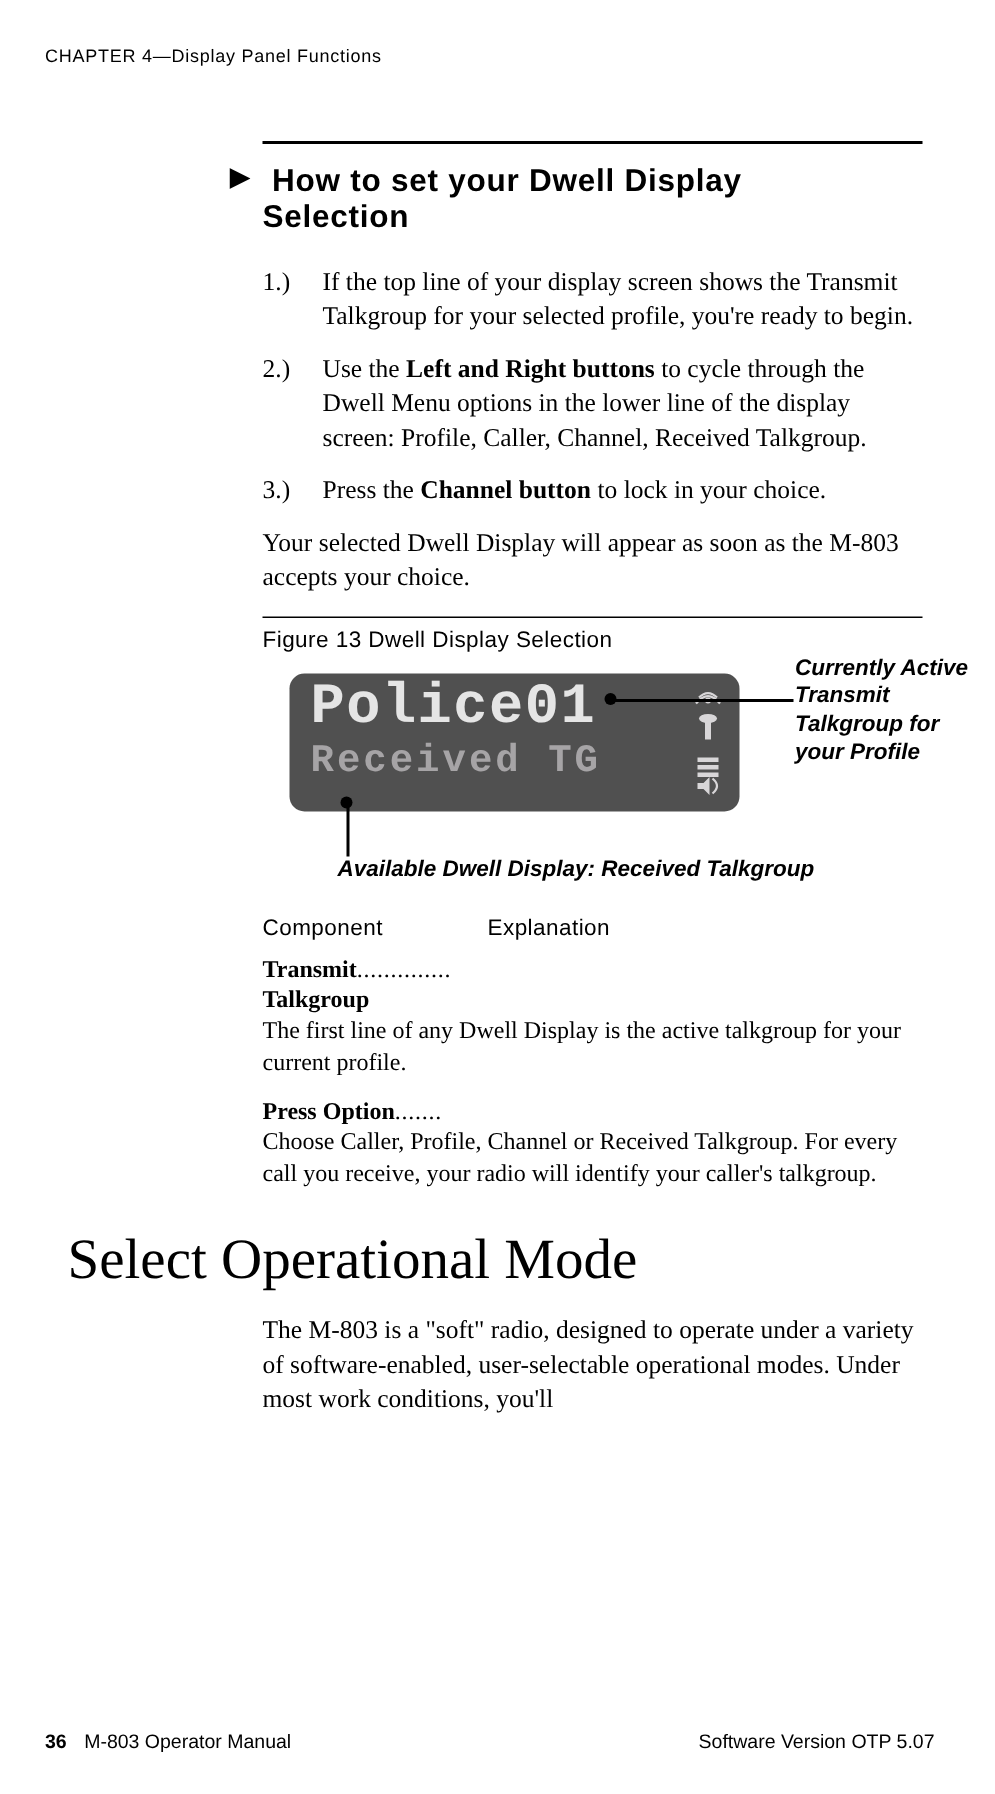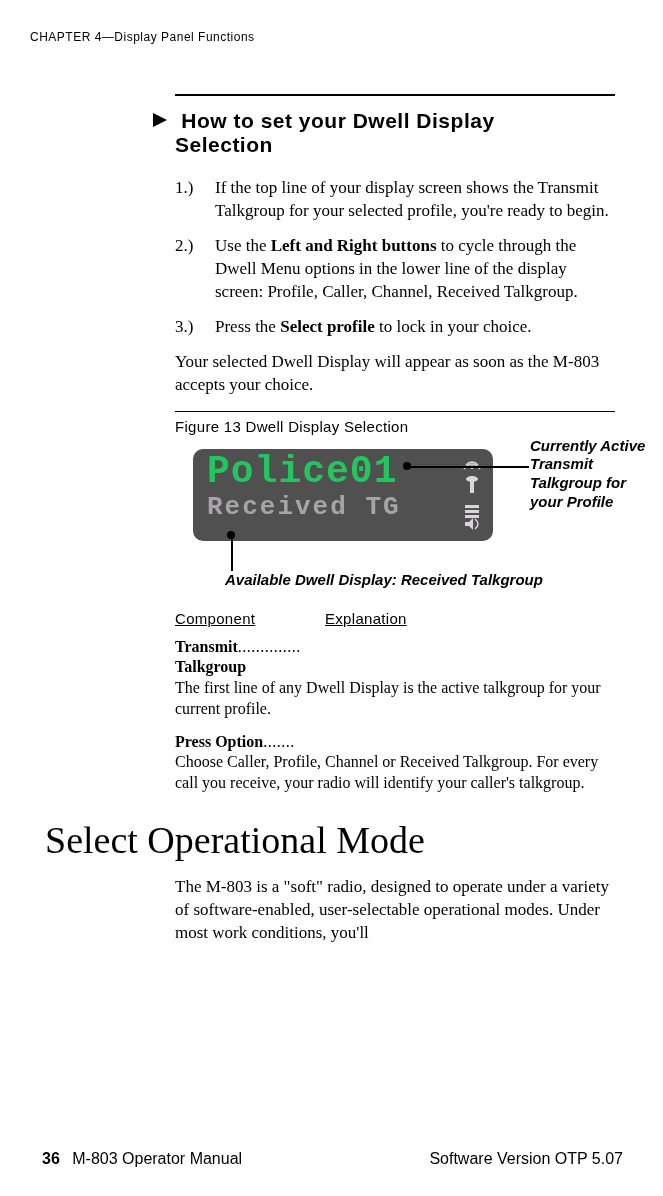--- a/index.html
+++ b/index.html
@@ -101,21 +101,21 @@
       top: 6px;
       left: 18px;
       color: #c0bfc0;
       font-family: "Courier New", monospace;
     }
     .lcd .line1 {
       font-size: 38px;
       font-weight: bold;
       letter-spacing: 1px;
       line-height: 1;
-      color: #22c55e;
+      color: #e5e5e5;
       font-family: "Courier New", monospace;
     }
     .lcd .line2 {
       font-size: 26px;
       letter-spacing: 2px;
       line-height: 1.1;
       color: #a6a4a6;
       font-family: "Courier New", monospace;
       margin-top: 2px;
       font-weight: bold;
@@ -180,21 +180,20 @@
       background: #000;
       border-radius: 50%;
     }
     .table-head {
       display: flex;
       font-family: Arial, Helvetica, sans-serif;
       font-size: 15px;
       letter-spacing: 0.3px;
       margin-top: 6px;
       margin-bottom: 10px;
-      text-decoration: underline;
     }
     .table-head .c1 { width: 150px; }
     .table-head .c2 { flex: 1; }
     .table-row {
       display: flex;
       font-size: 16px;
       line-height: 1.3;
       margin-bottom: 12px;
       flex-direction: column;
     }
@@ -208,26 +207,26 @@
     .table-row .c2 { flex: 1; }
     .h1-section {
       font-family: "Times New Roman", Times, serif;
       font-size: 38px;
       font-weight: normal;
       margin: 24px 0 14px -130px;
     }
     .footer {
       position: absolute;
       bottom: 28px;
-      left: 42px;
+      left: 30px;
       right: 40px;
       display: flex;
       justify-content: space-between;
       font-family: Arial, Helvetica, sans-serif;
-      font-size: 16px;
+      font-size: 13px;
     }
     .footer .pnum {
       font-weight: bold;
       margin-right: 8px;
     }
   </style>
 </head>
 <body>
 
 <div class="page">
@@ -254,21 +253,21 @@
       <li>
         <span class="num">1.)</span>
         <span>If the top line of your display screen shows the Transmit Talkgroup for your selected profile, you're ready to begin.</span>
       </li>
       <li>
         <span class="num">2.)</span>
         <span>Use the </span><b>Left and Right buttons</b><span> to cycle through the Dwell Menu options in the lower line of the display screen: Profile, Caller, Channel, Received Talkgroup.</span>
       </li>
       <li>
         <span class="num">3.)</span>
-        <span>Press the </span><b>Select profile</b><span> to lock in your choice.</span>
+        <span>Press the </span><b>Channel button</b><span> to lock in your choice.</span>
       </li>
     </ul>
 
     <p class="body-p">Your selected Dwell Display will appear as soon as the M-803 accepts your choice.</p>
 
     <div class="figure-title">Figure 13 Dwell Display Selection</div>
 
 
     <div class="figure-wrap">
 

